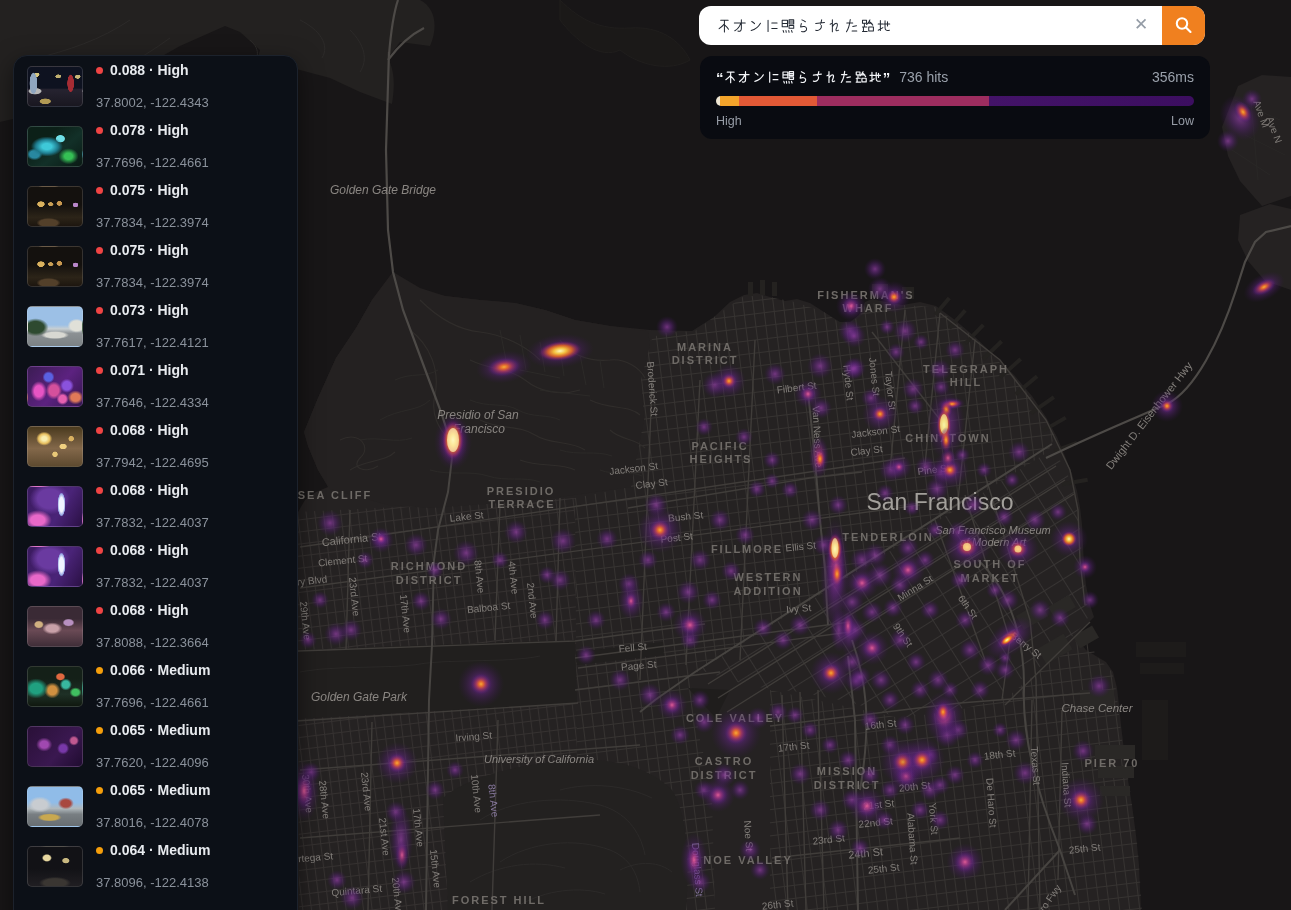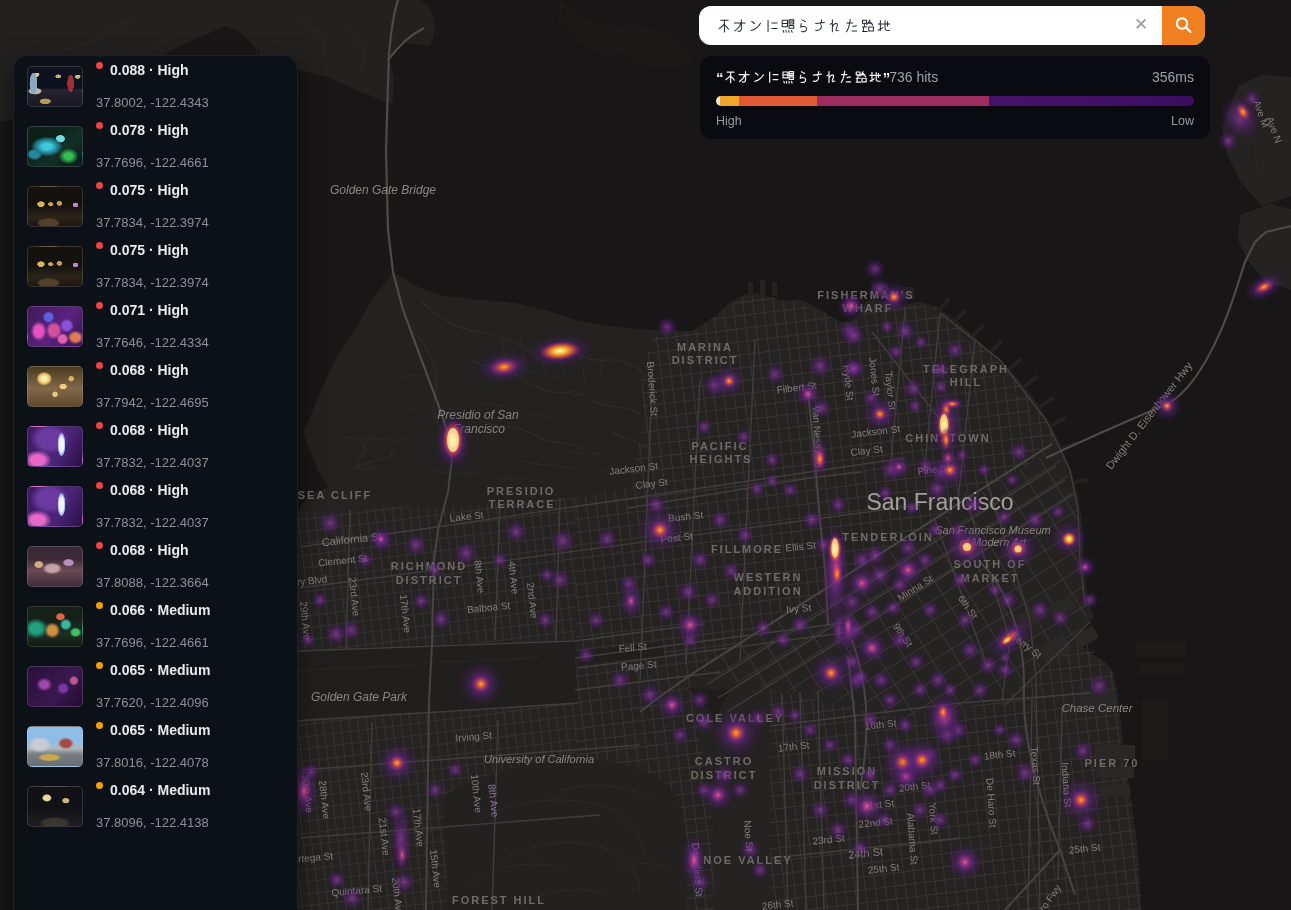--- a/index.html
+++ b/index.html
@@ -2,33 +2,33 @@
 <html><head>
 <meta charset="utf-8">
 <style>
 html,body{margin:0;padding:0;width:1291px;height:910px;overflow:hidden;background:#181617;font-family:"Liberation Sans",sans-serif;}
 #map{position:absolute;left:0;top:0;}
 #panel{position:absolute;left:13px;top:55px;width:285px;height:900px;background:#0c1017;border:1px solid #1c222c;border-radius:14px;box-sizing:border-box;z-index:5;box-shadow:0 8px 24px rgba(0,0,0,.5);}
 #phead{height:33px;line-height:34px;padding-left:12px;color:#eef1f4;font-size:16px;font-weight:700;border-bottom:1px solid #1d232d;}
 .row{height:60px;display:flex;align-items:center;padding:0 0 0 13px;}
 .th{width:56px;height:41px;border-radius:5px;flex:none;border:1px solid rgba(255,255,255,.14);box-sizing:border-box;background-color:#1a1a22;}
 .tx{margin-left:13px;min-width:0;}
-.l1{display:flex;font-size:14px;font-weight:700;color:#e8ebef;line-height:17px;white-space:nowrap;}
+.l1{display:flex;align-items:center;font-size:14px;font-weight:700;color:#e8ebef;line-height:17px;white-space:nowrap;}
 .dot{width:7px;height:7px;border-radius:50%;margin-right:7px;flex:none;}
 .dH{background:#ef4444;}
 .dM{background:#f59e0b;}
 .l2{font-size:13px;color:#8a919b;margin-top:16px;white-space:nowrap;}
 #sbar{position:absolute;left:699px;top:6px;width:506px;height:39px;background:#ffffff;border-radius:12px;z-index:6;display:flex;align-items:center;}
 #stext{margin-left:17px;display:flex;align-items:center;gap:0.4px;}
 #sx{position:absolute;right:50px;top:0;height:39px;width:28px;color:#949ca6;font-size:17px;line-height:38px;text-align:center;}
 #sbtn{position:absolute;right:0;top:0;width:43px;height:39px;background:#f0801f;border-radius:0 12px 12px 0;}
 #card{position:absolute;left:700px;top:56px;width:510px;height:83px;background:rgba(8,11,17,.95);border-radius:12px;z-index:6;box-sizing:border-box;padding:11px 16px 0 16px;}
 #crow1{display:flex;align-items:center;height:20px;}
 #ctitle{display:flex;align-items:center;color:#f2f4f7;}
-#chits{color:#9aa1ab;font-size:14px;}
+#chits{color:#9aa1ab;font-size:14px;margin-left:10px;}
 #cms{color:#9aa1ab;font-size:14px;margin-left:auto;}
 #cbar{margin-top:9px;height:10px;border-radius:5px;background:linear-gradient(to right,#efe7d3 0%,#efe7d3 0.9%,#f3a42b 0.9%,#f3a42b 4.8%,#e25936 4.8%,#e25936 21.2%,#9d2d5f 21.2%,#9d2d5f 57.2%,#431368 57.2%,#3c0e60 100%);}
 #clbl{display:flex;justify-content:space-between;color:#969ca6;font-size:12.5px;margin-top:8px;align-items:flex-end;}
 .jq{font-size:15px;font-weight:700;letter-spacing:-1px;}
 svg text{font-family:"Liberation Sans",sans-serif;}
 .jc{width:15.6px;height:15.6px;stroke:#232933;stroke-width:6.5;fill:none;stroke-linecap:round;stroke-linejoin:round;}
 .jb{width:14.2px;height:14.2px;stroke:#f2f4f7;stroke-width:8.5;fill:none;stroke-linecap:round;stroke-linejoin:round;margin:0 .2px;}
 .t1{background:radial-gradient(4px 11px at 10% 42%,#8fa6c0 90%,transparent),radial-gradient(3.5px 9px at 79% 42%,#a62c34 90%,transparent),radial-gradient(6px 3px at 32% 88%,#b29a54 85%,transparent),radial-gradient(3px 2px at 16% 20%,#d8c880 90%,transparent),radial-gradient(3px 2px at 56% 24%,#c0b070 90%,transparent),radial-gradient(7px 3.5px at 13% 62%,#b8b8b8 80%,transparent),radial-gradient(3px 2px at 92% 25%,#c8b878 90%,transparent),linear-gradient(to bottom,#0e1220 54%,#262330 58%,#191720);}
 .t2{background:radial-gradient(16px 10px at 35% 50%,#3ec8d8 30%,#1e7a8c 70%,transparent),radial-gradient(10px 8px at 75% 75%,#35c055 40%,transparent),radial-gradient(8px 6px at 12% 70%,#2888a0 60%,transparent),radial-gradient(5px 4px at 60% 30%,#70e0e8 80%,transparent),linear-gradient(140deg,#0c2018 30%,#123028 60%,#0a1a14);}
 .t3{background:radial-gradient(4px 3px at 24% 44%,#dab25e 85%,transparent),radial-gradient(3px 2.5px at 58% 42%,#c89850 85%,transparent),radial-gradient(3px 2.5px at 88% 46%,#b987c9 85%,transparent),radial-gradient(3px 2px at 42% 44%,#caa055 85%,transparent),radial-gradient(12px 5px at 38% 92%,#53402a 75%,transparent),linear-gradient(to bottom,#14110e 46%,#2c2418 78%,#1d160f);}
@@ -647,20 +647,27 @@
       </div>
     </div>
  <div class="row">
       <div class="th t4"></div>
       <div class="tx">
         <div class="l1"><span class="dot dH"></span>0.075 · High</div>
         <div class="l2">37.7834, -122.3974</div>
       </div>
     </div>
  <div class="row">
+      <div class="th t5"></div>
+      <div class="tx">
+        <div class="l1"><span class="dot dH"></span>0.073 · High</div>
+        <div class="l2">37.7617, -122.4121</div>
+      </div>
+    </div>
+ <div class="row">
       <div class="th t6"></div>
       <div class="tx">
         <div class="l1"><span class="dot dH"></span>0.071 · High</div>
         <div class="l2">37.7646, -122.4334</div>
       </div>
     </div>
  <div class="row">
       <div class="th t7"></div>
       <div class="tx">
         <div class="l1"><span class="dot dH"></span>0.068 · High</div>

